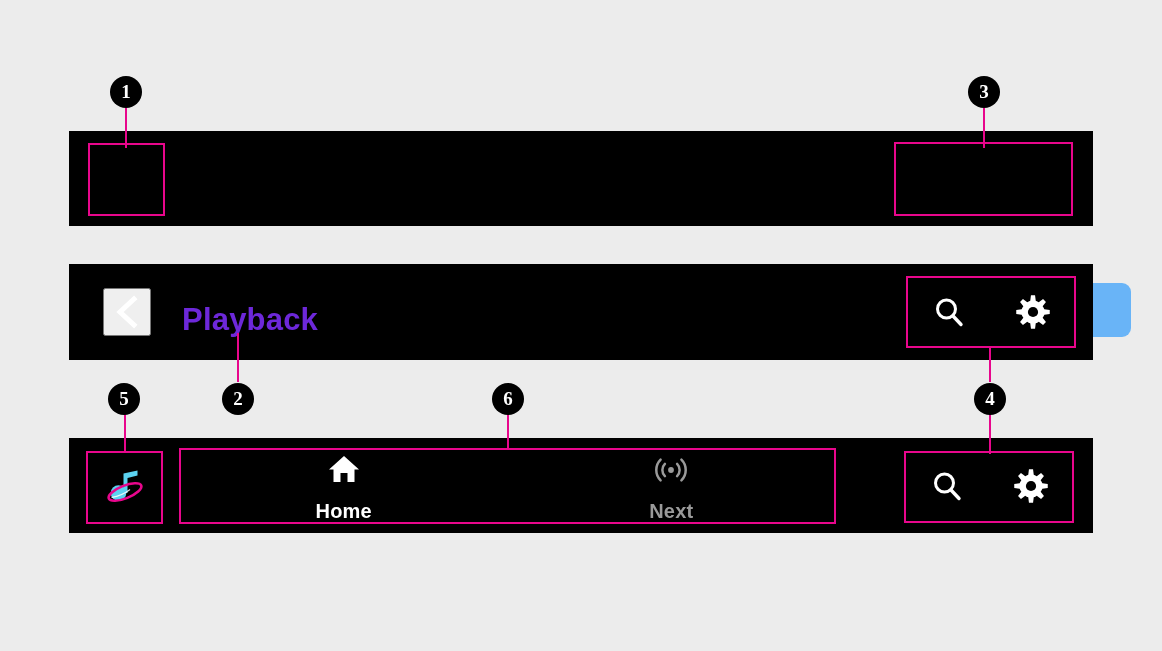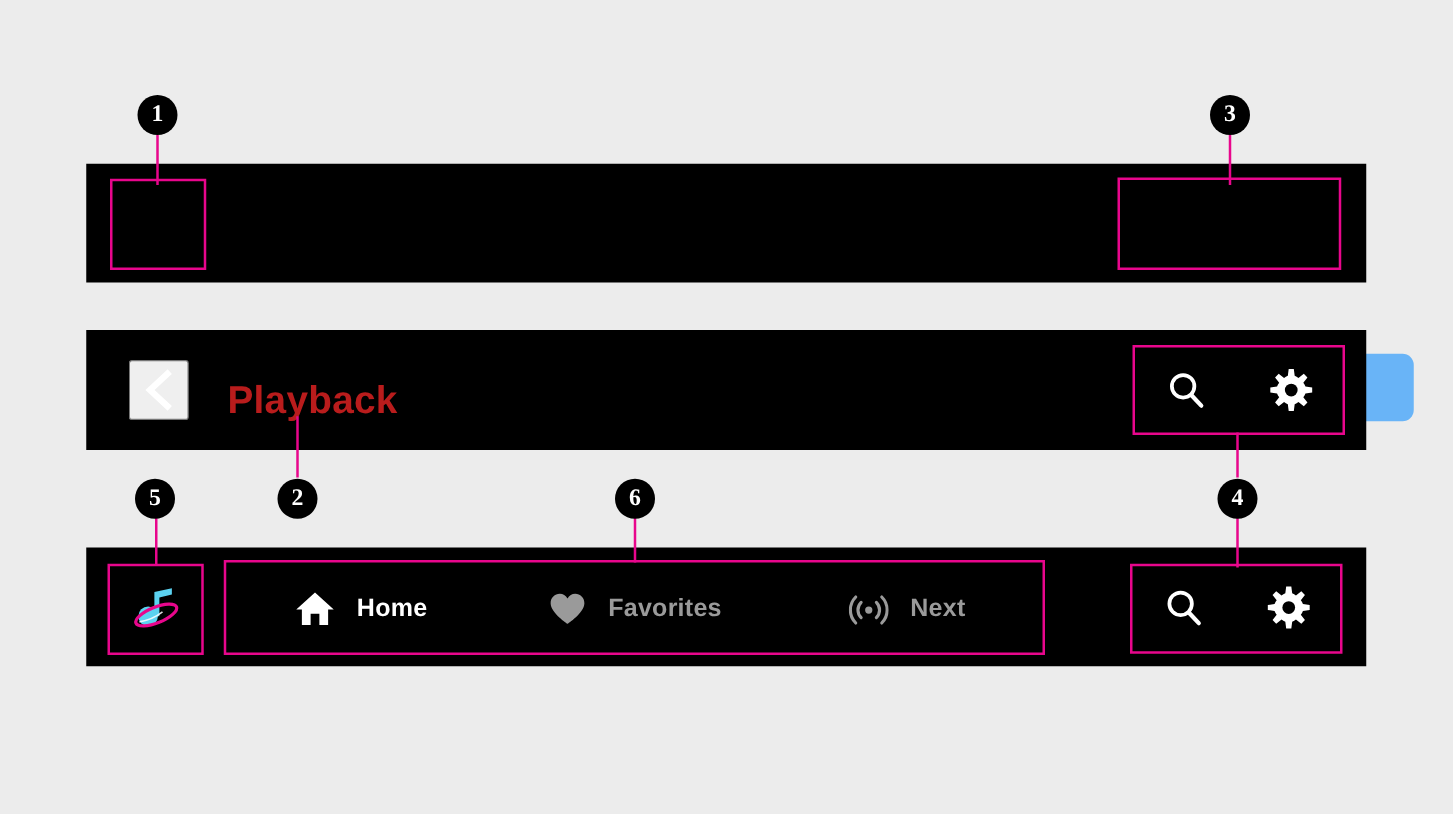--- a/index.html
+++ b/index.html
@@ -61,21 +61,21 @@
     cursor: pointer;
     padding: 0;
   }
 
   
   #page-title {
     position: absolute;
     left: 182px; top: 264px;
     height: 112px;
     display: flex; align-items: center;
-    color: #b91c1c;
+    color: #6d28d9;
     font-size: 31px;
     font-weight: bold;
     letter-spacing: 0.2px;
     white-space: nowrap;
     text-align: right;
   }
 
   
   #header-actions {
     position: absolute;
@@ -108,21 +108,21 @@
   
   #tabs {
     position: absolute;
     left: 180px; top: 449px;
     width: 655px; height: 76px;
     display: flex;
   }
   .tab {
     flex: 1;
     display: flex;
-    flex-direction: row;
+    flex-direction: column;
     align-items: center;
     justify-content: center;
     gap: 17px;
     background: none;
     border: none;
     padding: 16px;
     cursor: pointer;
   }
   .tab .tab-icon { height: 30px; display: flex; align-items: flex-end; justify-content: center; }
   .tab .tab-icon svg { display: block; }
@@ -233,28 +233,20 @@
     <button class="tab active">
       <span class="tab-icon">
         <svg width="32" height="30" viewBox="0 0 32 30">
           <path d="M16 2 L31 15.5 L26.5 15.5 L26.5 28 L19.5 28 L19.5 19 L12.5 19 L12.5 28 L5.5 28 L5.5 15.5 L1 15.5 Z" fill="#ffffff"></path>
         </svg>
       </span>
       <span class="tab-label">Home</span>
     </button>
 
 
-    <button class="tab inactive">
-      <span class="tab-icon">
-        <svg width="32" height="30" viewBox="0 0 32 30">
-          <path d="M16 27 C16 27 2.5 18.2 2.5 10.5 C2.5 6.1 5.9 3 9.8 3 C12.4 3 14.7 4.4 16 6.7 C17.3 4.4 19.6 3 22.2 3 C26.1 3 29.5 6.1 29.5 10.5 C29.5 18.2 16 27 16 27 Z" fill="#9a9a9a"></path>
-        </svg>
-      </span>
-      <span class="tab-label">Favorites</span>
-    </button>
 
     <button class="tab inactive">
       <span class="tab-icon">
         <svg width="32" height="30" viewBox="0 0 32 30">
           <circle cx="16" cy="16" r="2.9" fill="#9a9a9a"></circle>
           <path d="M9.9 22.1 A8.6 8.6 0 0 1 9.9 9.9" fill="none" stroke="#9a9a9a" stroke-width="2.5" stroke-linecap="round"></path>
           <path d="M22.1 9.9 A8.6 8.6 0 0 1 22.1 22.1" fill="none" stroke="#9a9a9a" stroke-width="2.5" stroke-linecap="round"></path>
           <path d="M5.6 26.4 A14.7 14.7 0 0 1 5.6 5.6" fill="none" stroke="#9a9a9a" stroke-width="2.5" stroke-linecap="round"></path>
           <path d="M26.4 5.6 A14.7 14.7 0 0 1 26.4 26.4" fill="none" stroke="#9a9a9a" stroke-width="2.5" stroke-linecap="round"></path>
         </svg>

